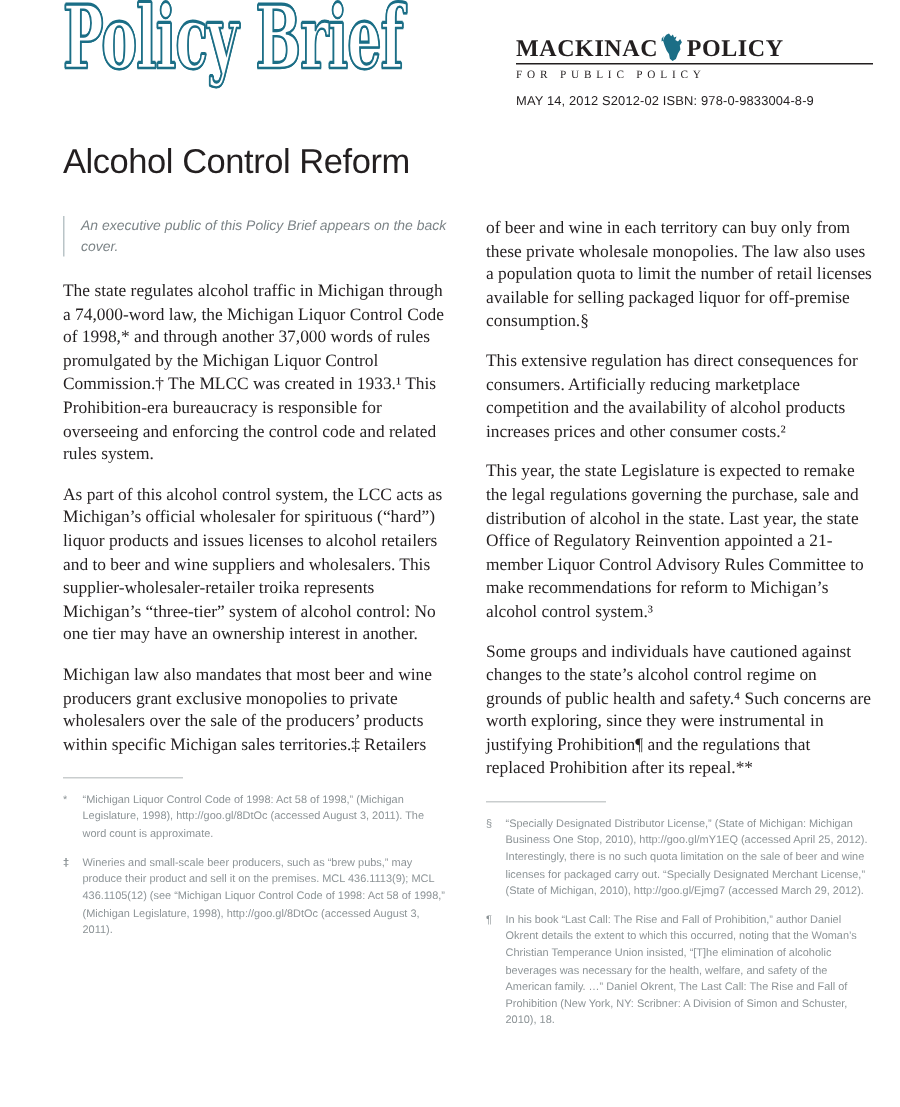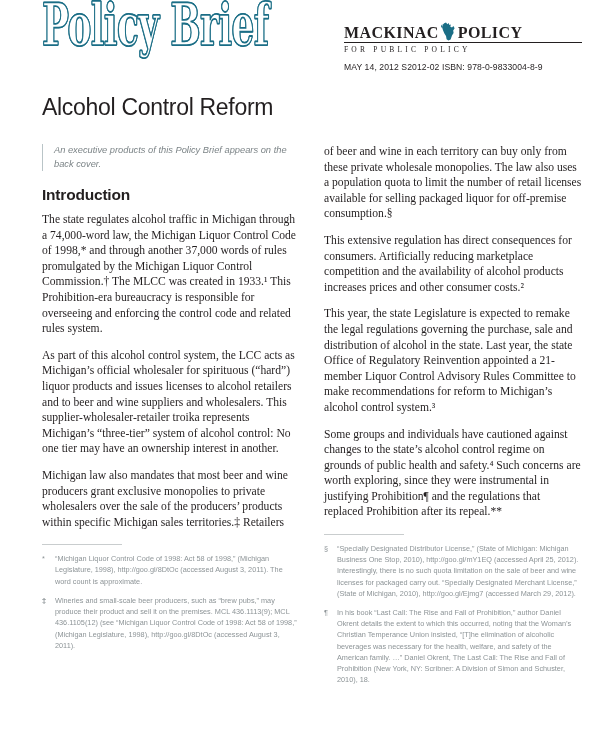--- a/index.html
+++ b/index.html
@@ -210,23 +210,22 @@
   </div>
 
   <h1 class="doc-title">
     <span>Alcohol Control Reform</span><br>
   </h1>
 
   <div class="columns">
 
     <div class="col col-left">
 
-      <div class="exec-note">An executive products of this Policy Brief appears on the back cover.</div>
-
-      <h2 class="section-head">Introduction</h2>
+      <div class="exec-note">An executive public of this Policy Brief appears on the back cover.</div>
+
 
       <p class="body">The state regulates alcohol traffic in Michigan through a 74,000-word law, the Michigan Liquor Control Code of 1998,* and through another 37,000 words of rules promulgated by the Michigan Liquor Control Commission.† The MLCC was created in 1933.¹ This Prohibition-era bureaucracy is responsible for overseeing and enforcing the control code and related rules system.</p>
       <p class="body">As part of this alcohol control system, the LCC acts as Michigan’s official wholesaler for spirituous (“hard”) liquor products and issues licenses to alcohol retailers and to beer and wine suppliers and wholesalers. This supplier-wholesaler-retailer troika represents Michigan’s “three-tier” system of alcohol control: No one tier may have an ownership interest in another.</p>
       <p class="body">Michigan law also mandates that most beer and wine producers grant exclusive monopolies to private wholesalers over the sale of the producers’ products within specific Michigan sales territories.‡ Retailers</p>
 
       <div class="footnotes">
         <div class="fn-rule"></div>
 
         <p class="fn">
           <span class="fn-mark">*</span>

